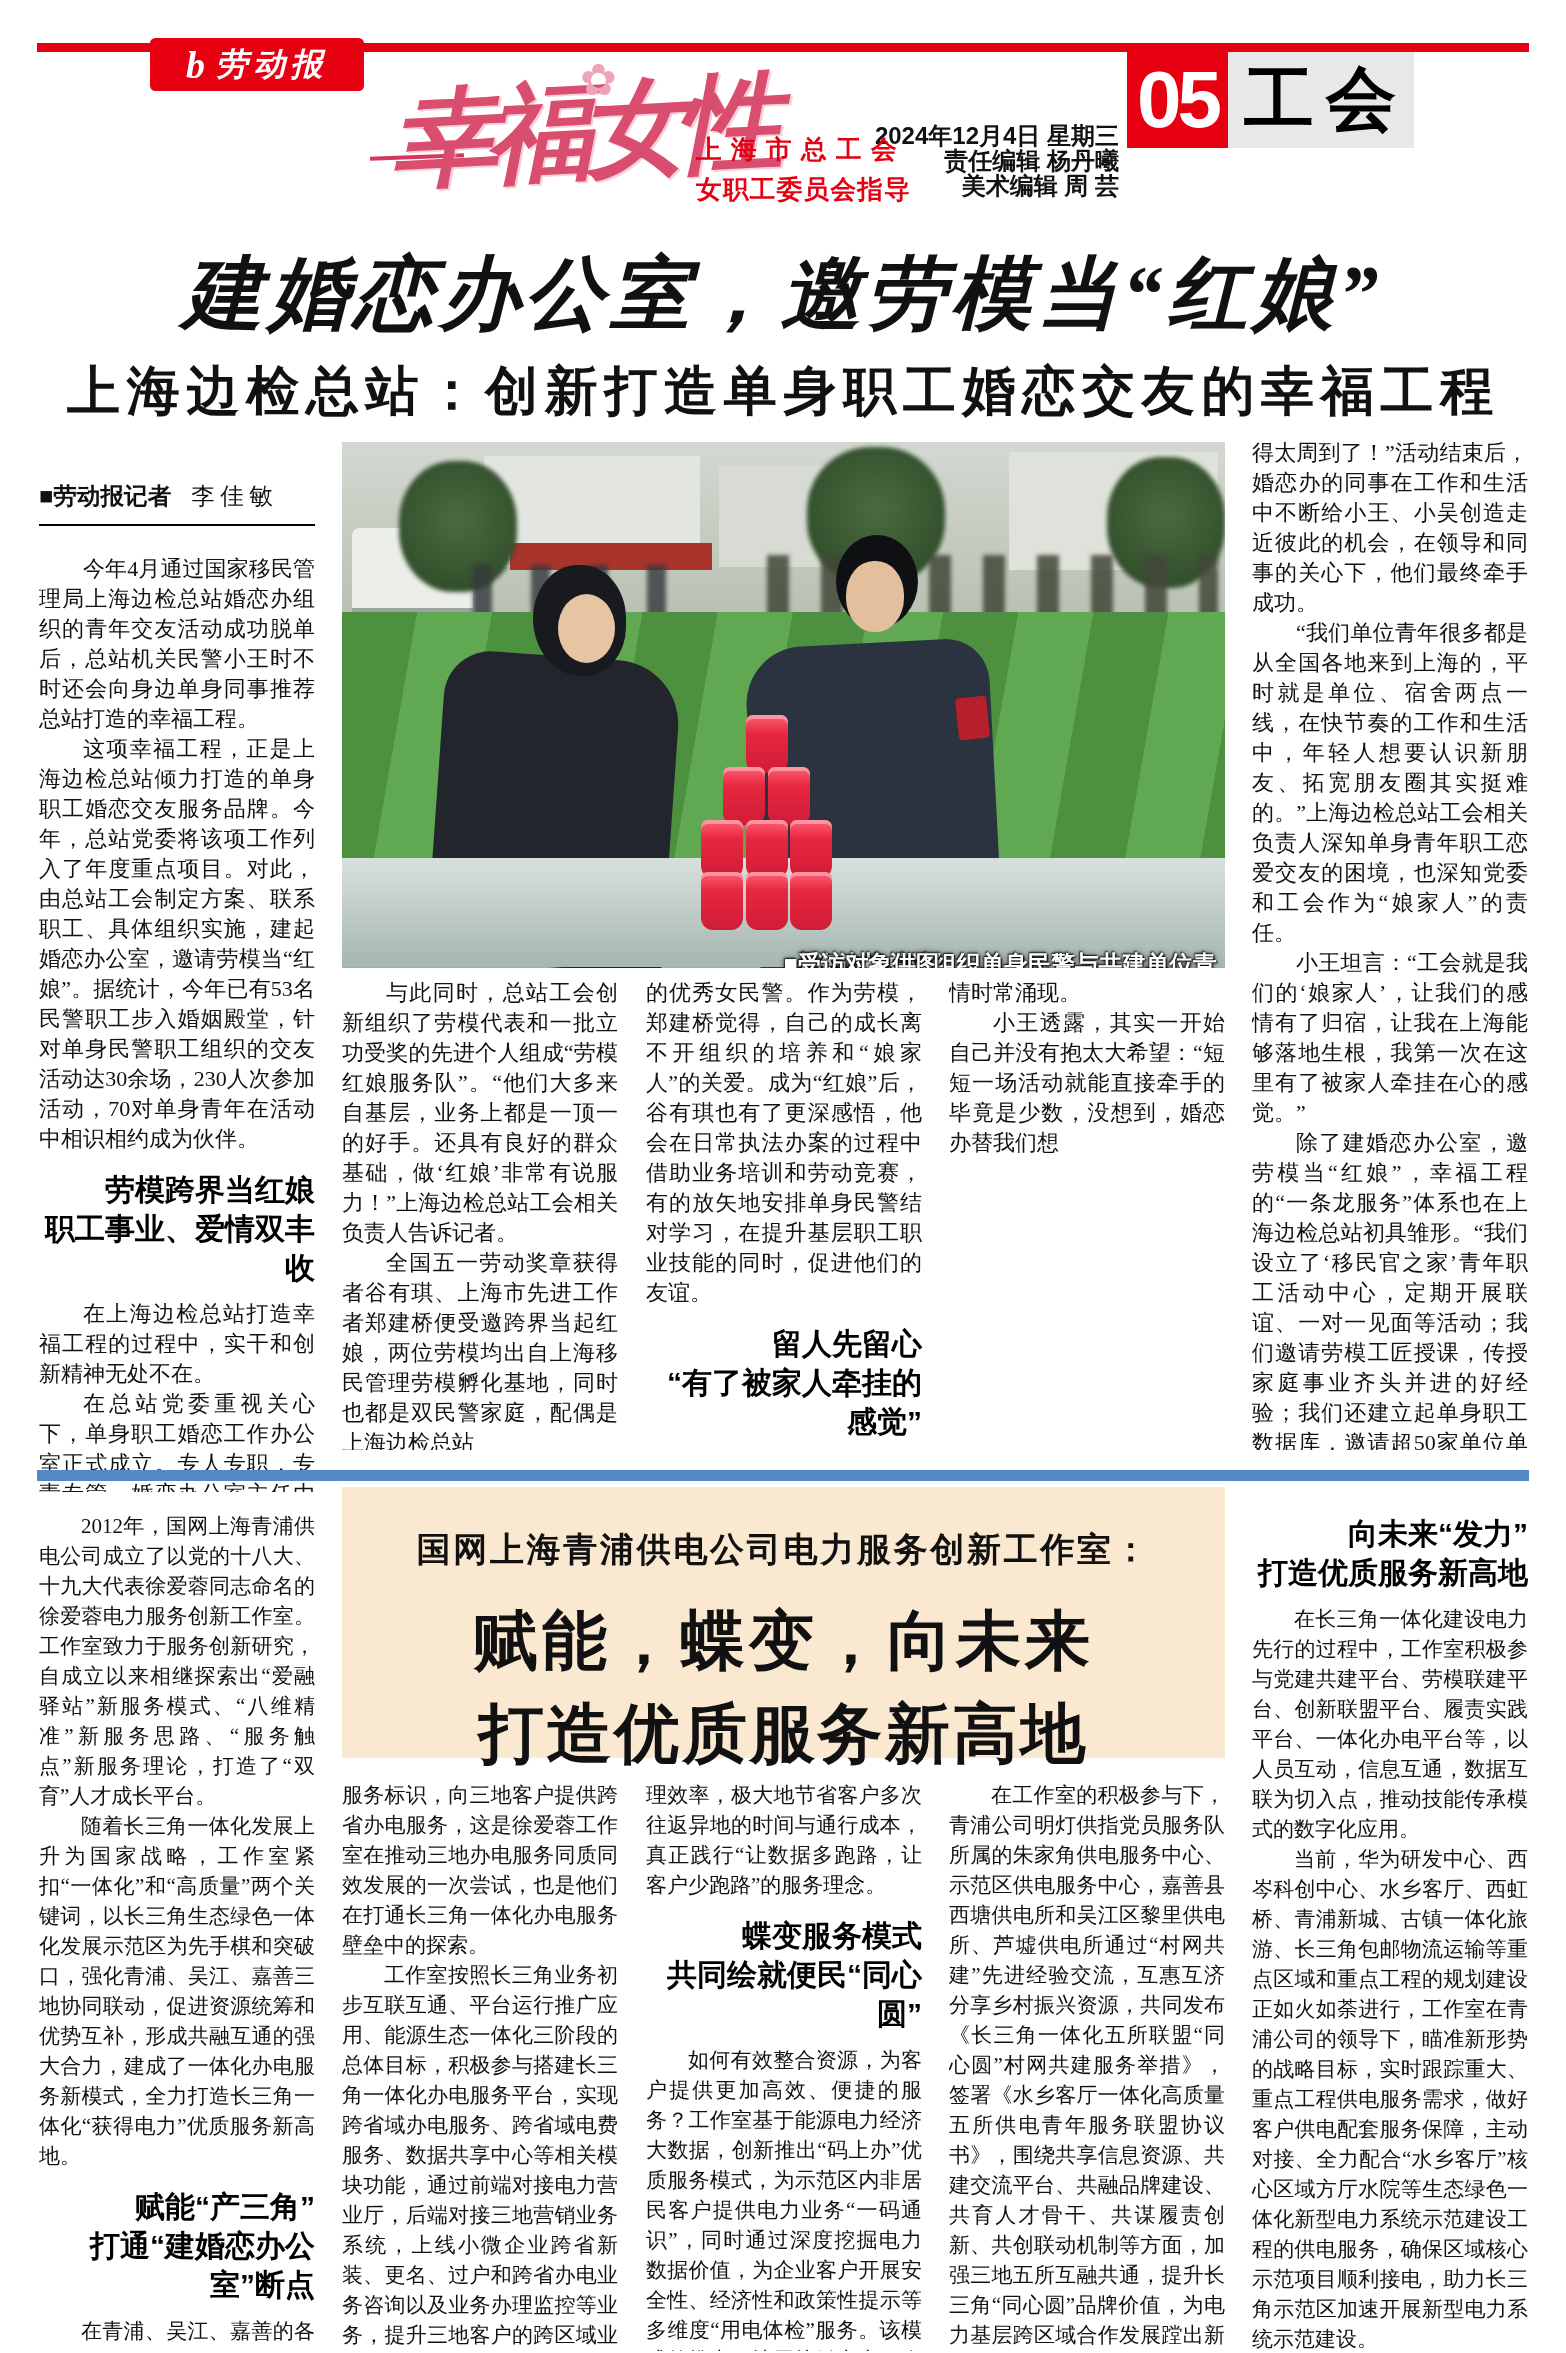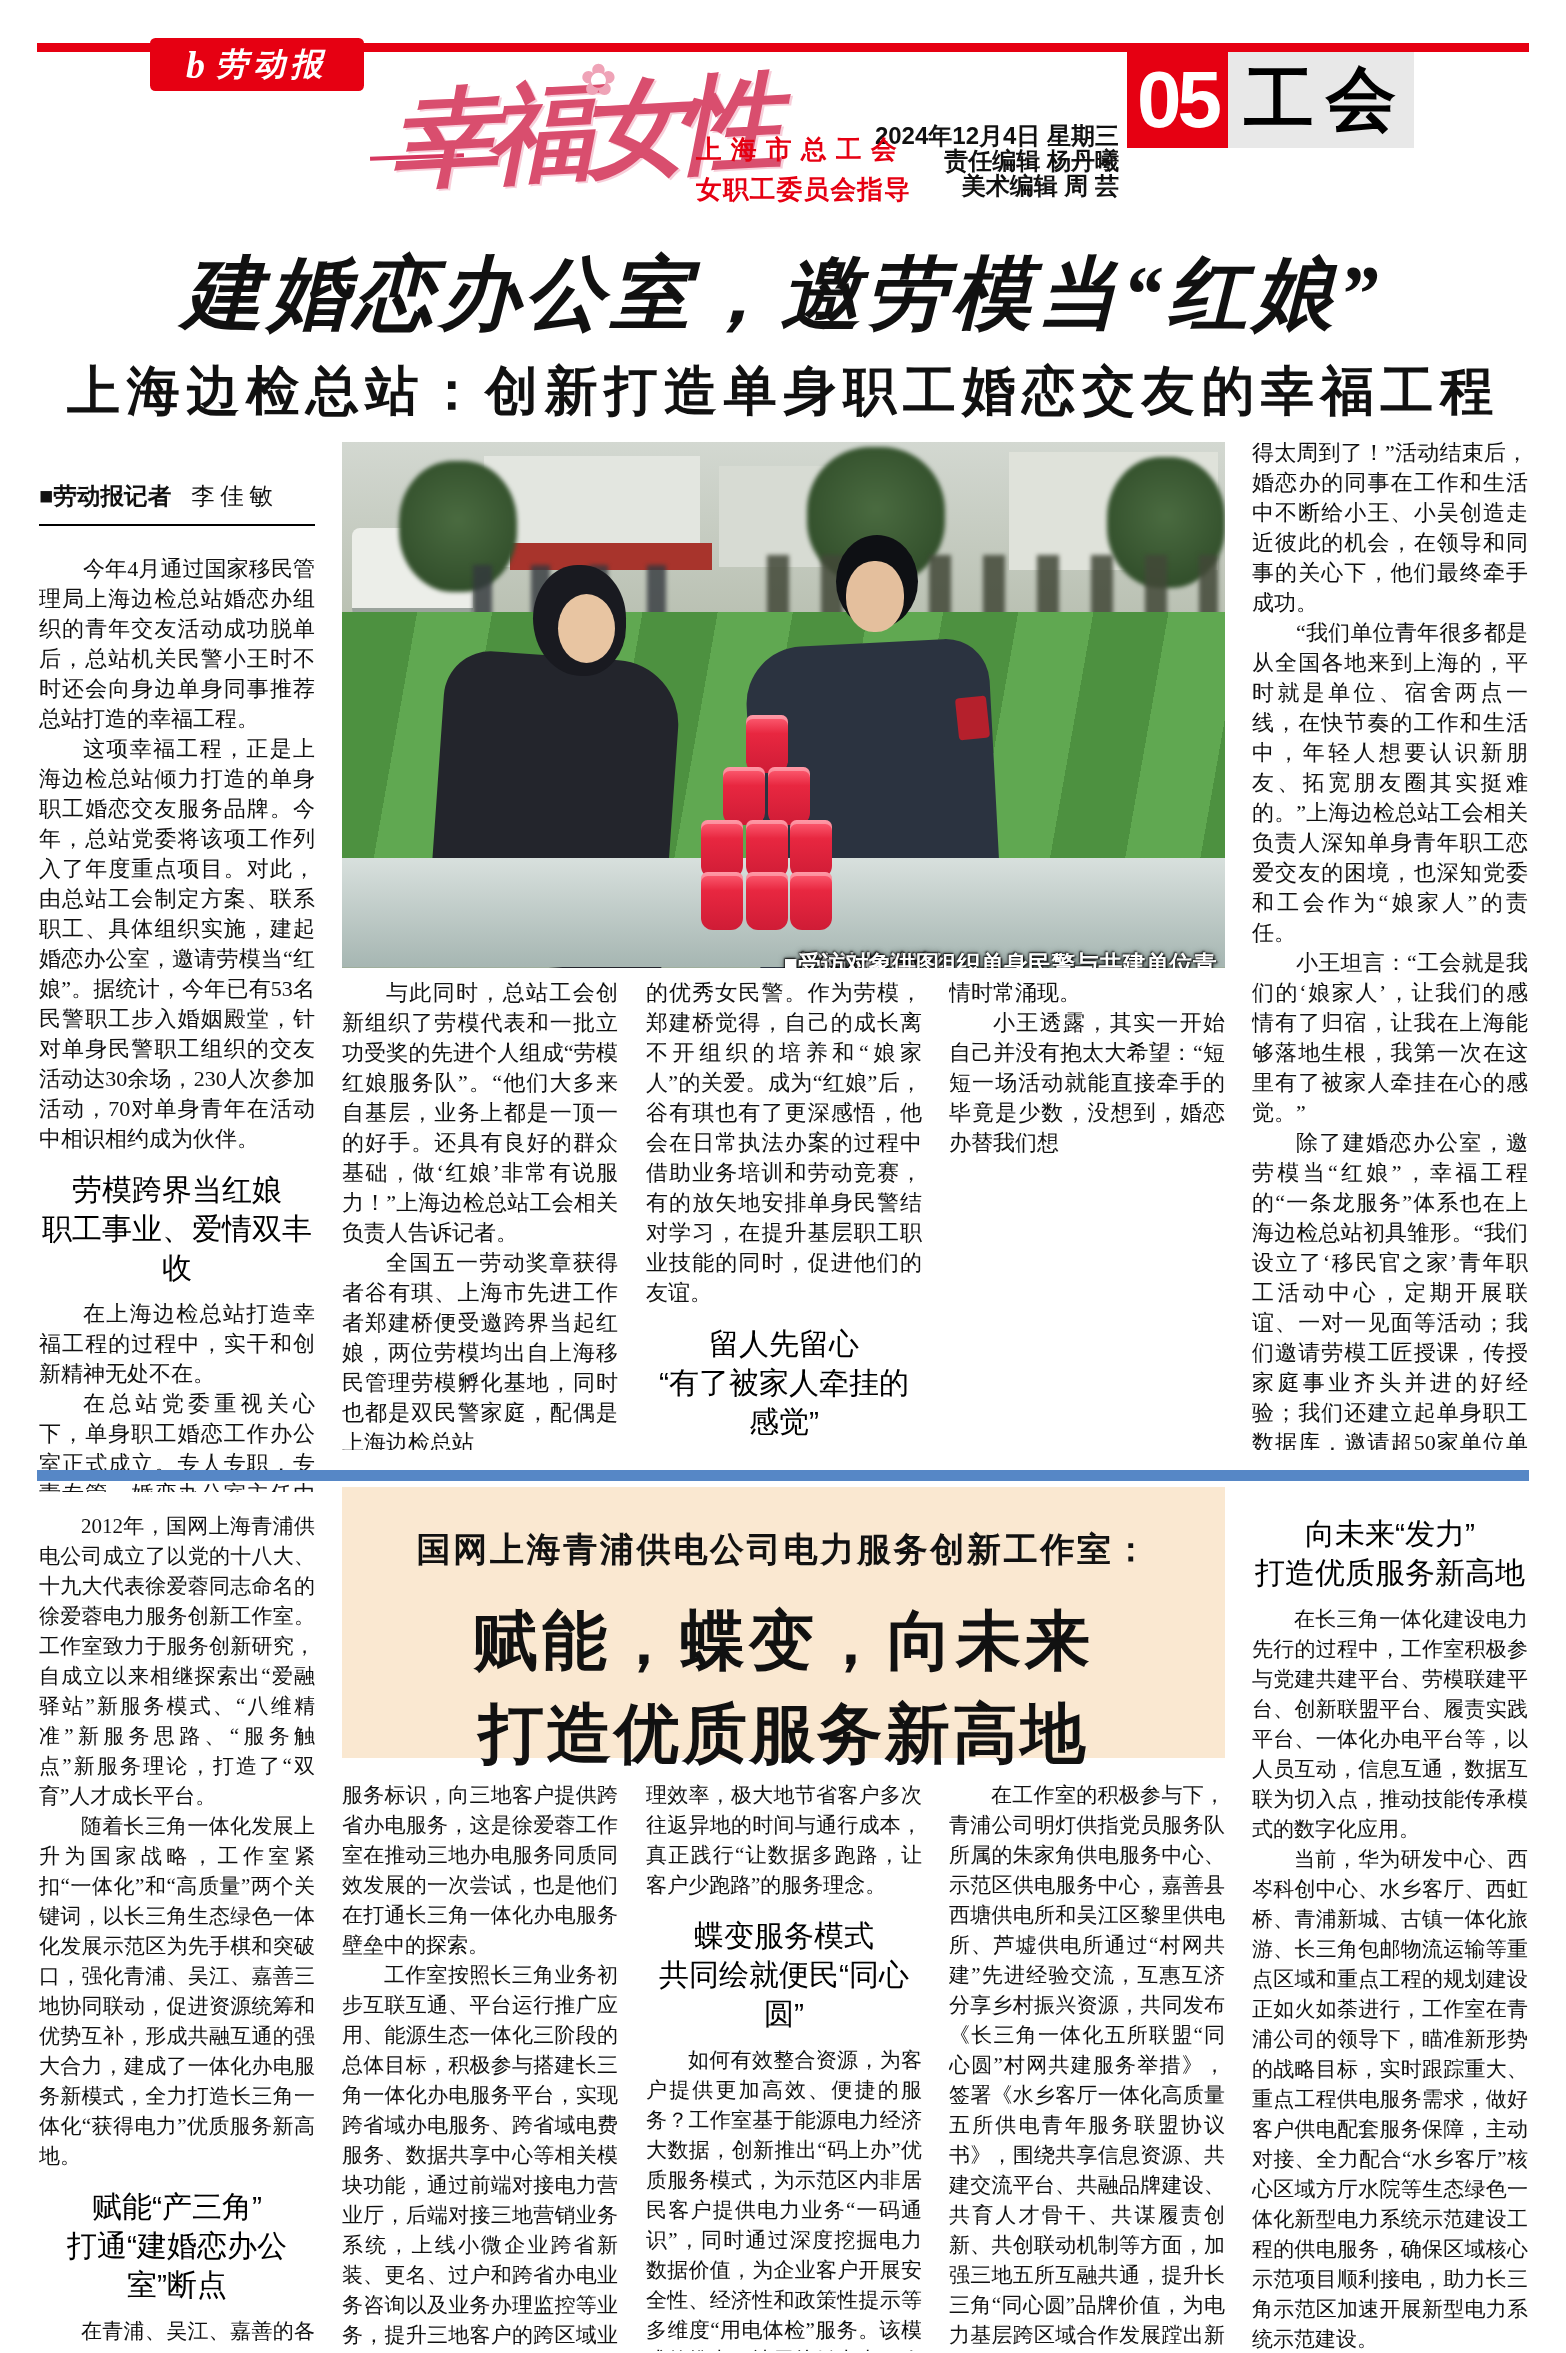--- a/index.html
+++ b/index.html
@@ -34,22 +34,22 @@
   
   .headline { position:absolute; left:0; top:241px; width:100%; text-align:center;
               font-family:"Liberation Serif", serif; font-weight:bold; font-size:80px; letter-spacing:5.4px;font-style:italic; }
   .deck { position:absolute; left:0; top:356px; width:100%; text-align:center;
           font-family:"Liberation Serif", serif; font-weight:600; font-size:53px; letter-spacing:6.7px; }
 
   
   .col { position:absolute; width:276px; overflow:hidden; }
   .col p { margin:0; font-size:22px; line-height:30px; text-align:justify; text-indent:2em; }
   .col p.cont { text-indent:0; }
-  .colhead { font-family:"Liberation Sans", sans-serif; font-weight:normal; color:#000;
-             font-size:30px; line-height:39px; text-align:center; margin:16px 0 12px; }
+  .colhead { font-family:"Liberation Sans", sans-serif; font-weight:bold; color:#000;
+             font-size:30px; line-height:39px; text-align:right; margin:16px 0 12px; }
   .col > .colhead:first-child { margin-top:2.7px; }
   #lead-col1 { left:39px;  top:432px;  height:1012px;margin-top:48px; }
   #lead-col2 { left:342px; top:978px; height:472px; }
   #lead-col3 { left:646px; top:978px; height:472px; }
   #lead-col4 { left:949px;top:978px; height:472px; }
   #lead-col5 { left:1252px;top:438px;  height:1012px; }
   .byline { font-family:"Liberation Sans", sans-serif; font-size:23.6px; padding-bottom:12px;
             border-bottom:2px solid #000; margin-bottom:28px; }
   .byline .byline-label { font-weight:bold; }
   .byline .byline-name { font-family:"Liberation Serif", serif; margin-left:13.5px; letter-spacing:5.4px; }

